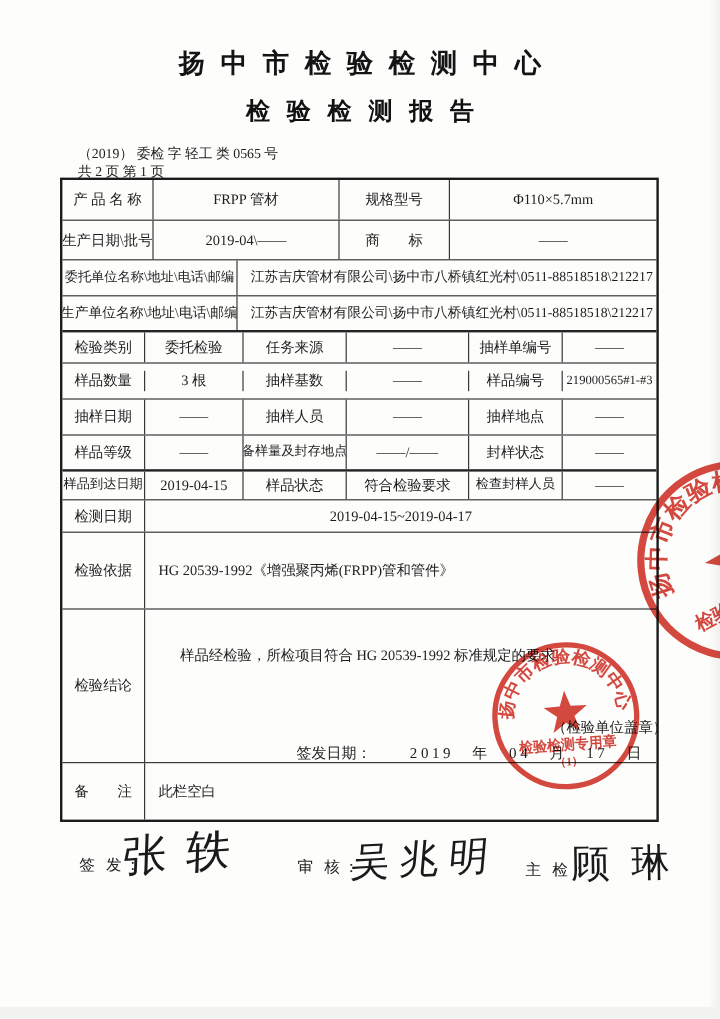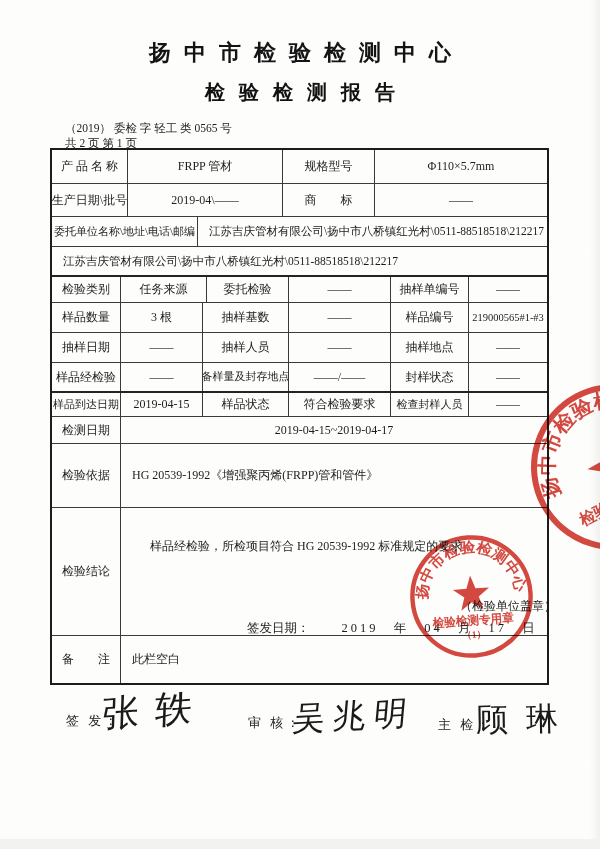--- a/index.html
+++ b/index.html
@@ -92,48 +92,49 @@
         <div class="tcell" style="flex: 0 0 76px;">生产日期\批号</div>
         <div class="tcell" style="flex: 0 0 155px;">2019-04\——</div>
         <div class="tcell" style="flex: 0 0 92px;">商　　标</div>
         <div class="tcell" style="flex: 1 1 auto;">——</div>
       </div>
       <div class="trow" style="height: 30px;">
         <div class="tcell" style="flex: 0 0 146px; font-size: 11px;">委托单位名称\地址\电话\邮编</div>
         <div class="tcell left" style="flex: 1 1 auto; font-size: 11.5px;">江苏吉庆管材有限公司\扬中市八桥镇红光村\0511-88518518\212217</div>
       </div>
       <div class="trow bb2" style="height: 30px;">
+        <div class="tcell" style="flex: 0 0 146px; font-size: 11.5px;">生产单位名称\地址\电话\邮编</div>
         <div class="tcell left" style="flex: 1 1 auto; font-size: 11.5px;">江苏吉庆管材有限公司\扬中市八桥镇红光村\0511-88518518\212217</div>
       </div>
       <div class="trow" style="height: 26px;">
         <div class="tcell" style="flex: 0 0 69px;">检验类别</div>
+        <div class="tcell" style="flex: 0 0 82px;">委托检验</div>
         <div class="tcell" style="flex: 0 0 86px;">任务来源</div>
-        <div class="tcell" style="flex: 0 0 82px;">委托检验</div>
         <div class="tcell" style="flex: 0 0 102px;">——</div>
         <div class="tcell" style="flex: 0 0 78px;">抽样单编号</div>
         <div class="tcell" style="flex: 1 1 auto;">——</div>
       </div>
-      <div class="trow" style="height: 30px;">
+      <div class="trow" style="height: 30px; align-items: center;">
         <div class="tcell" style="flex: 0 0 69px;">样品数量</div>
         <div class="tcell" style="flex: 0 0 82px;">3 根</div>
         <div class="tcell" style="flex: 0 0 86px;">抽样基数</div>
         <div class="tcell" style="flex: 0 0 102px;">——</div>
         <div class="tcell" style="flex: 0 0 78px;">样品编号</div>
         <div class="tcell" style="flex: 1 1 auto; font-size: 10.5px;">219000565#1-#3</div>
       </div>
       <div class="trow" style="height: 30px;">
         <div class="tcell" style="flex: 0 0 69px;">抽样日期</div>
         <div class="tcell" style="flex: 0 0 82px;">——</div>
         <div class="tcell" style="flex: 0 0 86px;">抽样人员</div>
         <div class="tcell" style="flex: 0 0 102px;">——</div>
         <div class="tcell" style="flex: 0 0 78px;">抽样地点</div>
         <div class="tcell" style="flex: 1 1 auto;">——</div>
       </div>
       <div class="trow bb2" style="height: 30px;">
-        <div class="tcell" style="flex: 0 0 69px;">样品经检验</div>
+        <div class="tcell" style="flex: 0 0 69px;">样品等级</div>
         <div class="tcell" style="flex: 0 0 82px;">——</div>
         <div class="tcell" style="flex: 0 0 86px; font-size: 11px;">备样量及封存地点</div>
         <div class="tcell" style="flex: 0 0 102px;">——/——</div>
         <div class="tcell" style="flex: 0 0 78px;">封样状态</div>
         <div class="tcell" style="flex: 1 1 auto;">——</div>
       </div>
       <div class="trow" style="height: 24px; justify-content: space-between;">
         <div class="tcell" style="flex: 0 0 69px; font-size: 11px;">样品到达日期</div>
         <div class="tcell" style="flex: 0 0 82px;">2019-04-15</div>
         <div class="tcell" style="flex: 0 0 86px;">样品状态</div>

